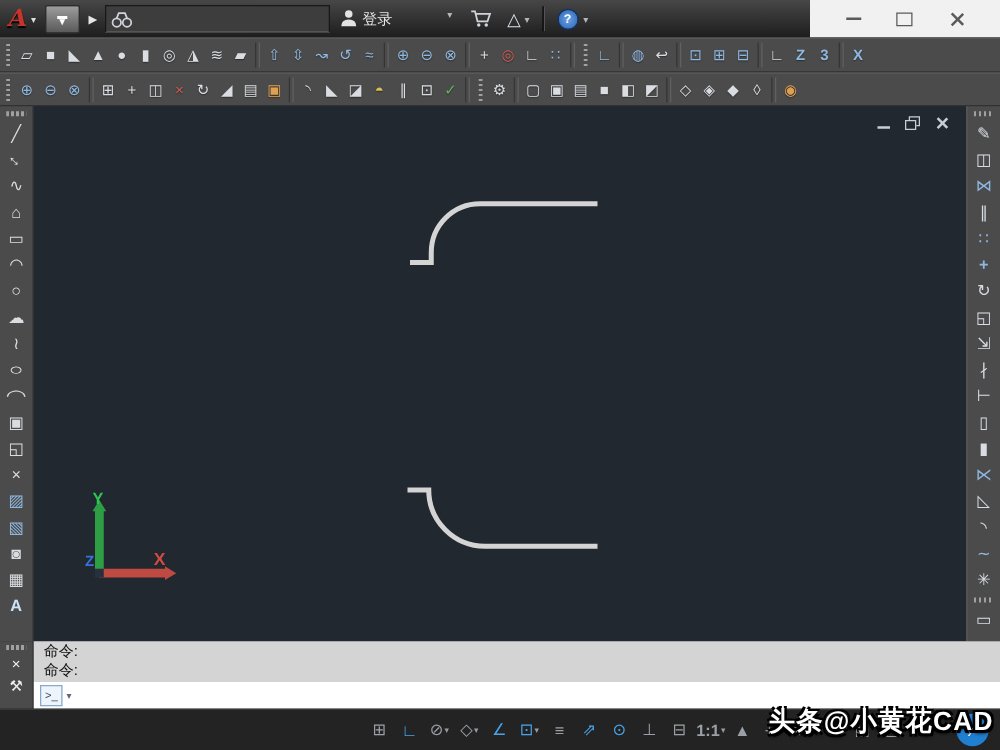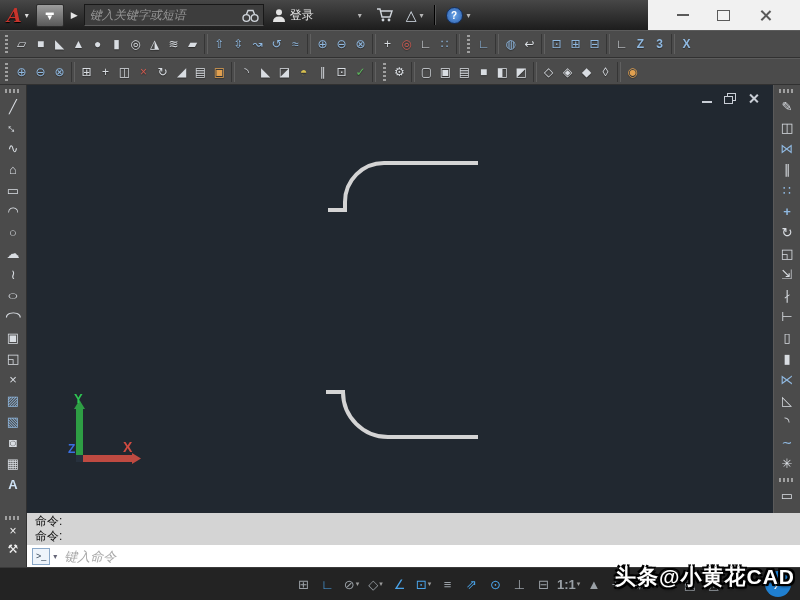--- a/index.html
+++ b/index.html
@@ -19,21 +19,21 @@
   .filetab{margin-left:28px;height:30px;line-height:30px;padding:0 26px;
     background:linear-gradient(#fdfdfd,#cfcfcf);color:#161616;font-size:13px;}
   .tab-arrow{width:15px;height:30px;display:flex;align-items:center;justify-content:center;
     color:#e6e6e6;font-size:9px;margin-left:3px;}
   .search{margin-left:2px;width:178px;height:20px;background:#3d3d3d;
     border:1px solid #181818;border-bottom-color:#5d5d5d;display:flex;align-items:center;}
   .search input{flex:1;min-width:0;background:transparent;border:none;outline:none;
     color:#ddd;font-style:italic;font-size:12px;padding:0 5px;font-family:inherit;}
   .search input::placeholder{color:#969696;font-style:italic;}
   .binoc{margin:0 4px;flex:0 0 auto;}
-  .login{display:flex;align-items:center;color:#e6e6e6;font-size:12px;margin-left:8px;}
+  .login{display:flex;color:#e6e6e6;font-size:12px;margin-left:8px;}
   .login .lbl{margin-left:4px;}
   .tb-caret{color:#b5b5b5;font-size:8px;}
   .login .tb-caret{margin-left:44px;}
   .cart{margin-left:14px;}
   .a360{margin-left:12px;color:#d6dfe9;font-size:14px;display:flex;align-items:center;}
   .a360 .tb-caret{margin-left:3px;}
   .sep-v{width:1px;height:20px;background:#000;border-right:1px solid #555;margin-left:10px;}
   .help{margin-left:10px;display:flex;align-items:center;}
   .help .q{width:15px;height:15px;border-radius:50%;background:radial-gradient(#6aa4e8,#2a5fae);
     border:1px solid #14305e;color:#fff;font-size:10px;font-weight:bold;
@@ -125,21 +125,20 @@
 
   <div class="titlebar">
     <div class="logo">A</div>
     <div class="logo-caret">▾</div>
     <div class="qat-btn">
         <i>▬</i>
         <i>▼</i>
       </div>
     <div class="tab-arrow">▶</div>
     <div class="search">
-      <input placeholder="键入关键字或短语" style="">
       <svg class="binoc" width="17" height="15" viewBox="0 0 17 15">
         <circle cx="4.4" cy="10" r="3.4" fill="none" stroke="#cfd4da" stroke-width="1.4"></circle>
         <circle cx="12.6" cy="10" r="3.4" fill="none" stroke="#cfd4da" stroke-width="1.4"></circle>
         <path d="M4.4 6.5 L6 2.5 H11 L12.6 6.5" fill="none" stroke="#cfd4da" stroke-width="1.4"></path>
       </svg>
     </div>
     <div class="login">
       <svg width="14" height="15" viewBox="0 0 14 15">
         <circle cx="7" cy="4.2" r="3" fill="#e3e3e3"></circle>
         <path d="M1 14 Q1 8.5 7 8.5 Q13 8.5 13 14 Z" fill="#e3e3e3"></path>
@@ -330,21 +329,20 @@
       <span class="sicon">⚒</span>
     </div>
     <div class="cmdmain">
       <div class="cmdhistory">
         <div>命令:</div>
         <div>命令:</div>
       </div>
       <div class="cmdinput">
         <span class="prompt-btn">&gt;_</span>
         <span class="prompt-caret">▾</span>
-        <input placeholder="键入命令" style="">
       </div>
     </div>
   </div>
 
   <div class="statusbar">
     <div class="statusicons">
         <div class="icon" style="color: rgb(154, 160, 166);">⊞</div>
         <div class="icon" style="color: rgb(74, 163, 232);">∟</div>
         <div class="icon" style="color: rgb(154, 160, 166);">⊘<span class="caret-mini">▾</span></div>
         <div class="icon" style="color: rgb(154, 160, 166);">◇<span class="caret-mini">▾</span></div>

